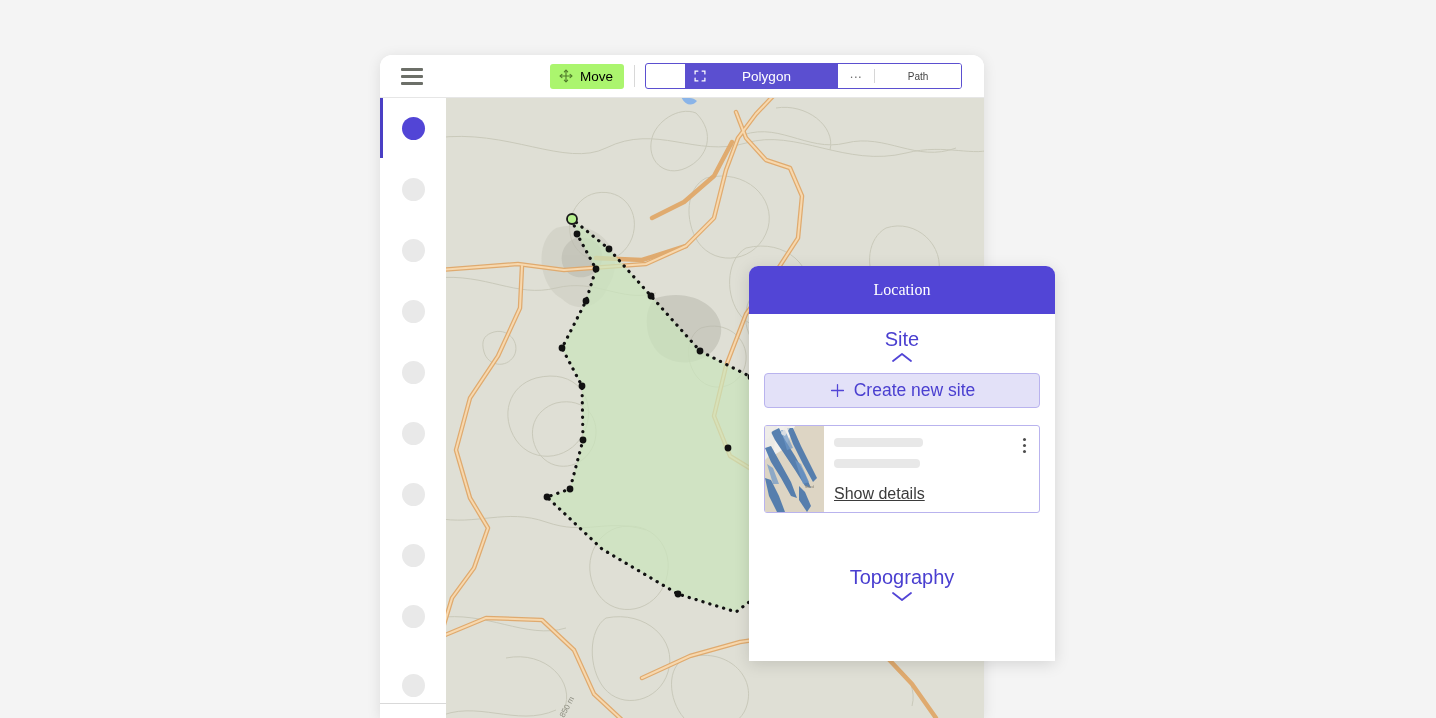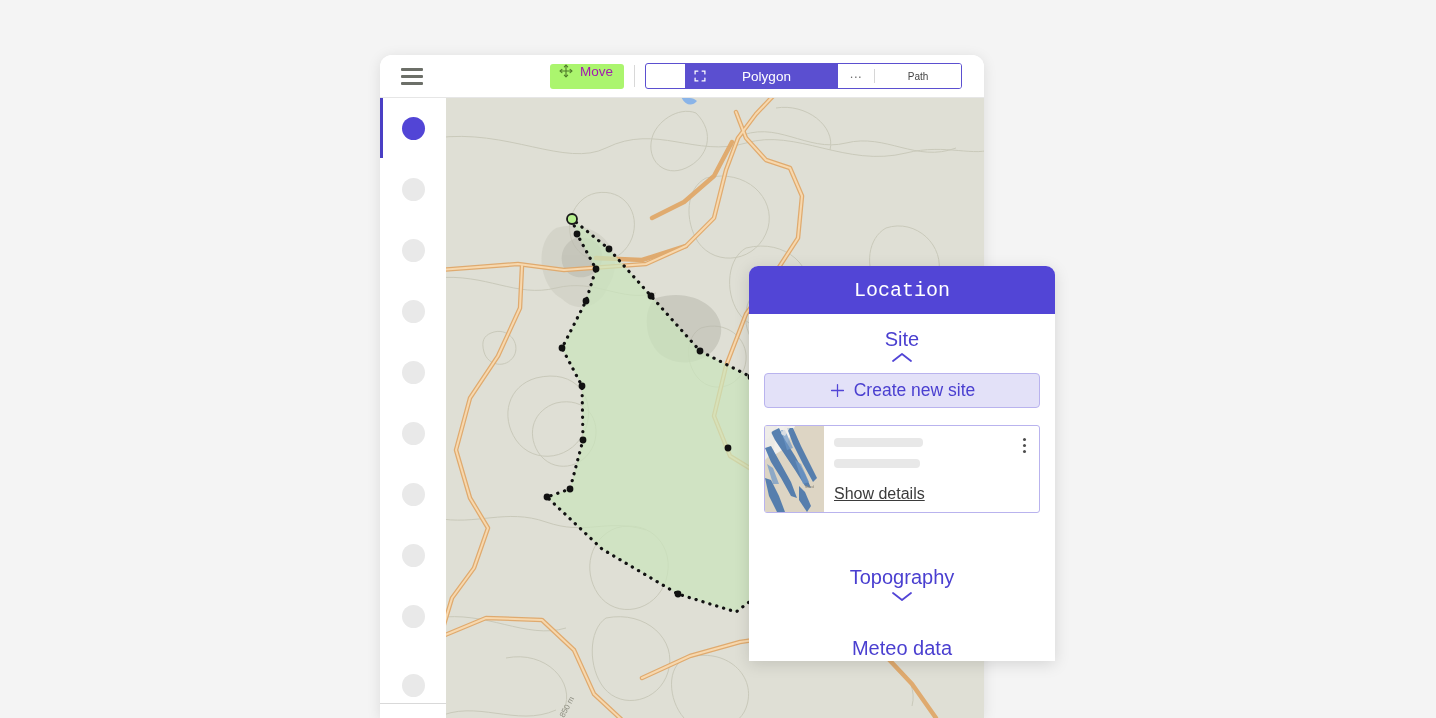--- a/index.html
+++ b/index.html
@@ -43,22 +43,22 @@
   }
 
   #tool-group {
     display: flex; align-items: center;
     margin-left: 116px;
   }
   #move-btn {
     height: 25px; padding: 0 11px 0 9px;
     background: #abf56e;
     border: none; border-radius: 3px;
-    display: flex; gap: 7px;
-    font-size: 13.5px; color: #a21caf;
+    display: flex; align-items: center; gap: 7px;
+    font-size: 13.5px; color: #000000;
     cursor: pointer;
     font-family: "Liberation Sans", sans-serif;
   }
   .move-icon { width: 14px; height: 14px; display: block; }
 
   .tool-divider {
     width: 1px; height: 22px;
     background: #d8d8d8;
     margin: 0 10px;
   }
@@ -154,22 +154,22 @@
     border-top-right-radius: 9px;
     box-shadow: 0 3px 16px rgba(0,0,0,0.13);
     overflow: hidden;
     z-index: 40;
   }
   #panel-header {
     height: 48px; background: #5245d6;
     display: flex; align-items: center; justify-content: center;
   }
   #panel-title {
-    color: #ffffff; font-size: 20px; font-weight: normal;
-    font-family: Liberation Mono, monospace;
+    color: #ffffff; font-size: 16px; font-weight: normal;
+    font-family: Liberation Serif, serif;
   }
   #panel-content { padding: 0 15px; }
 
   .section-head {
     display: flex; align-items: center; justify-content: space-between;
     cursor: pointer;
     padding-top: 14px; padding-bottom: 8px; flex-direction: column;
   }
   .section-title {
     font-size: 20px; color: #4a3fd0; font-weight: normal;
@@ -466,23 +466,15 @@
 
     <div class="section-head spaced">
       <span class="section-title">Topography</span>
       <span class="chev">
         <svg viewBox="0 0 26 14" width="26" height="14">
           <path d="M4 4 L13 11 L22 4" fill="none" stroke="#5245d6" stroke-width="1.8" stroke-linecap="round" stroke-linejoin="round"></path>
         </svg>
       </span>
     </div>
 
-    <div class="section-head spaced">
-      <span class="section-title">Meteo data</span>
-      <span class="chev">
-        <svg viewBox="0 0 26 14" width="26" height="14">
-          <path d="M4 4 L13 11 L22 4" fill="none" stroke="#5245d6" stroke-width="1.8" stroke-linecap="round" stroke-linejoin="round"></path>
-        </svg>
-      </span>
-    </div>
 
   </div>
 </div>
 
 </body></html>

